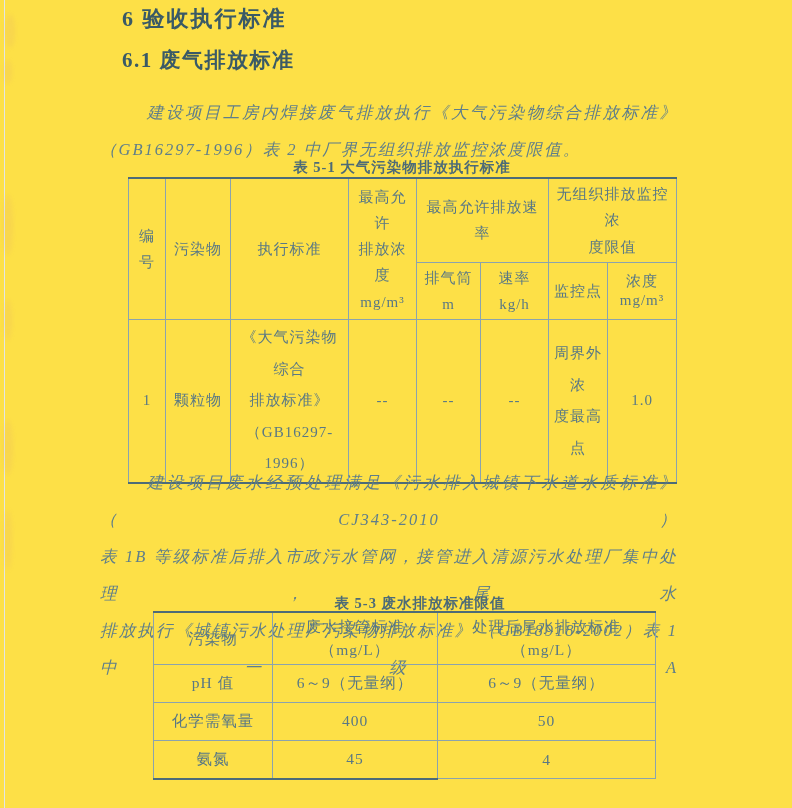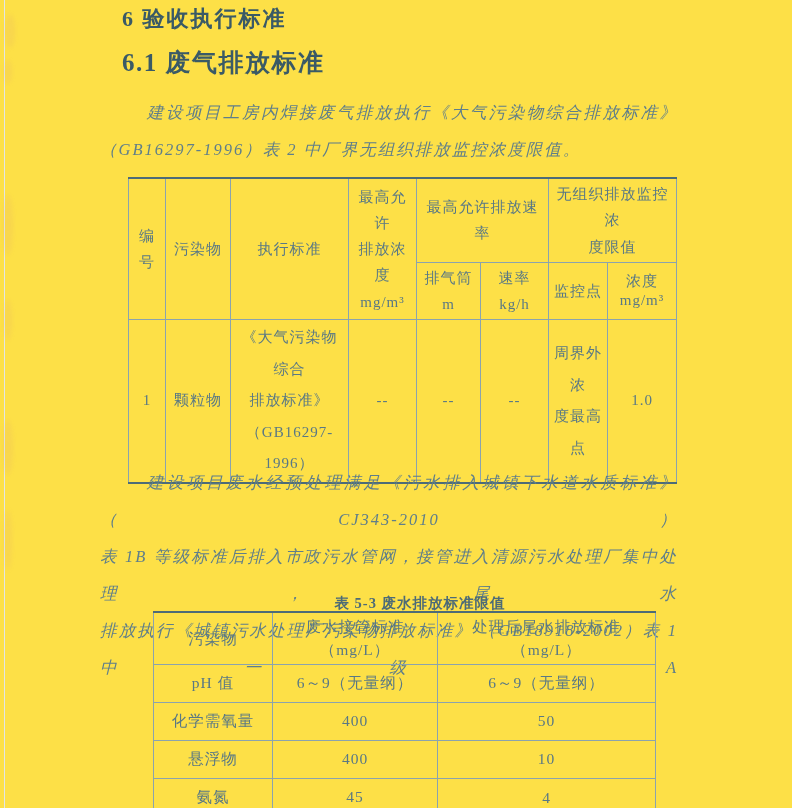--- a/index.html
+++ b/index.html
@@ -20,21 +20,21 @@
     background:rgba(205,130,140,0.10);
     filter:blur(2px);
   }
   .h1{
     position:absolute;left:122px;top:4px;
     font-size:22px;font-weight:bold;letter-spacing:2px;
     color:#3a5a66;
   }
   .h2{
     position:absolute;left:122px;
-    font-size:25px;font-weight:bold;letter-spacing:1.5px;
+    font-size:21px;font-weight:bold;letter-spacing:1.5px;
     color:#3a5a66;
   }
   .h2-1{top:46px;}
   .h2-2{top:417px;}
   .para{
     position:absolute;left:100px;width:578px;
     font-size:16.5px;line-height:37px;letter-spacing:2px;
     color:#5f7e8a;
     font-style:italic;
   }
@@ -86,20 +86,21 @@
 
   <div class="h1">6 验收执行标准</div>
 
   <div class="h2 h2-1">6.1 废气排放标准</div>
 
   <div class="para para-1">
     <div class="pline just indent">建设项目工房内焊接废气排放执行《大气污染物综合排放标准》</div>
     <div class="pline">（GB16297-1996）表 2 中厂界无组织排放监控浓度限值。</div>
   </div>
 
+  <div class="tcaption tcaption-1">表 5-1  大气污染物排放执行标准</div>
 
   <table class="t1">
     <colgroup>
       <col style="width:37px">
         <col style="width:65px">
         <col style="width:118px">
         <col style="width:68px">
       <col style="width:64px">
         <col style="width:68px">
         <col style="width:59px">
@@ -165,25 +166,20 @@
     <tr class="d-row">
       <td>pH 值</td>
       <td>6～9（无量纲）</td>
       <td>6～9（无量纲）</td>
     </tr>
     <tr class="d-row">
       <td>化学需氧量</td>
       <td>400</td>
       <td>50</td>
     </tr>
-    <tr class="d-row">
-      <td>悬浮物</td>
-      <td>400</td>
-      <td>10</td>
-    </tr>
     <tr class="d-row last">
       <td class="thick">氨氮</td>
       <td class="thick">45</td>
       <td class="thin">4</td>
     </tr>
   </tbody>
     </table>
 
 </div>
 

